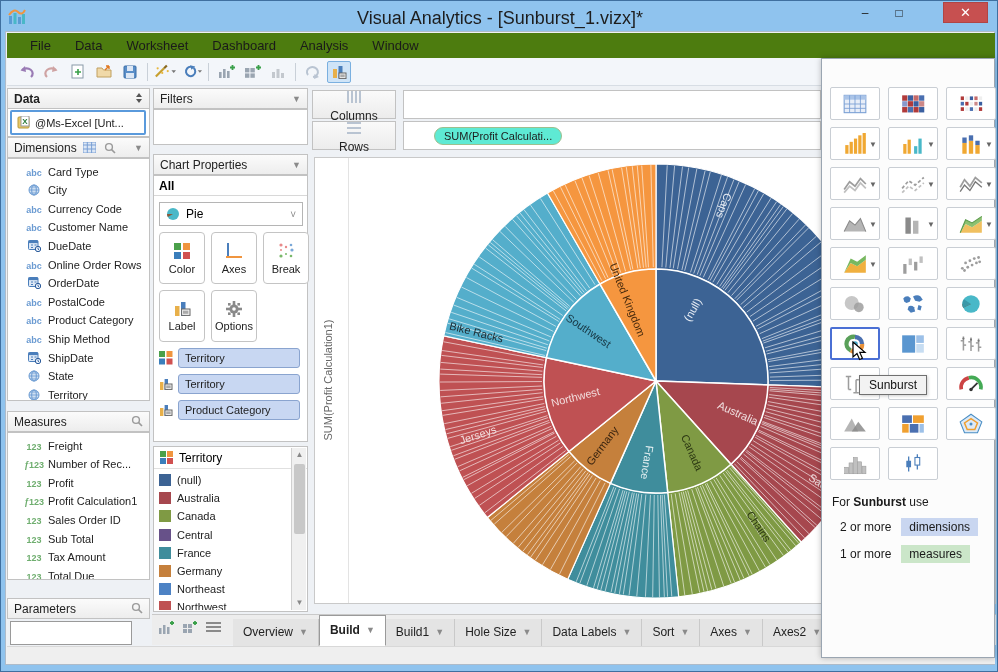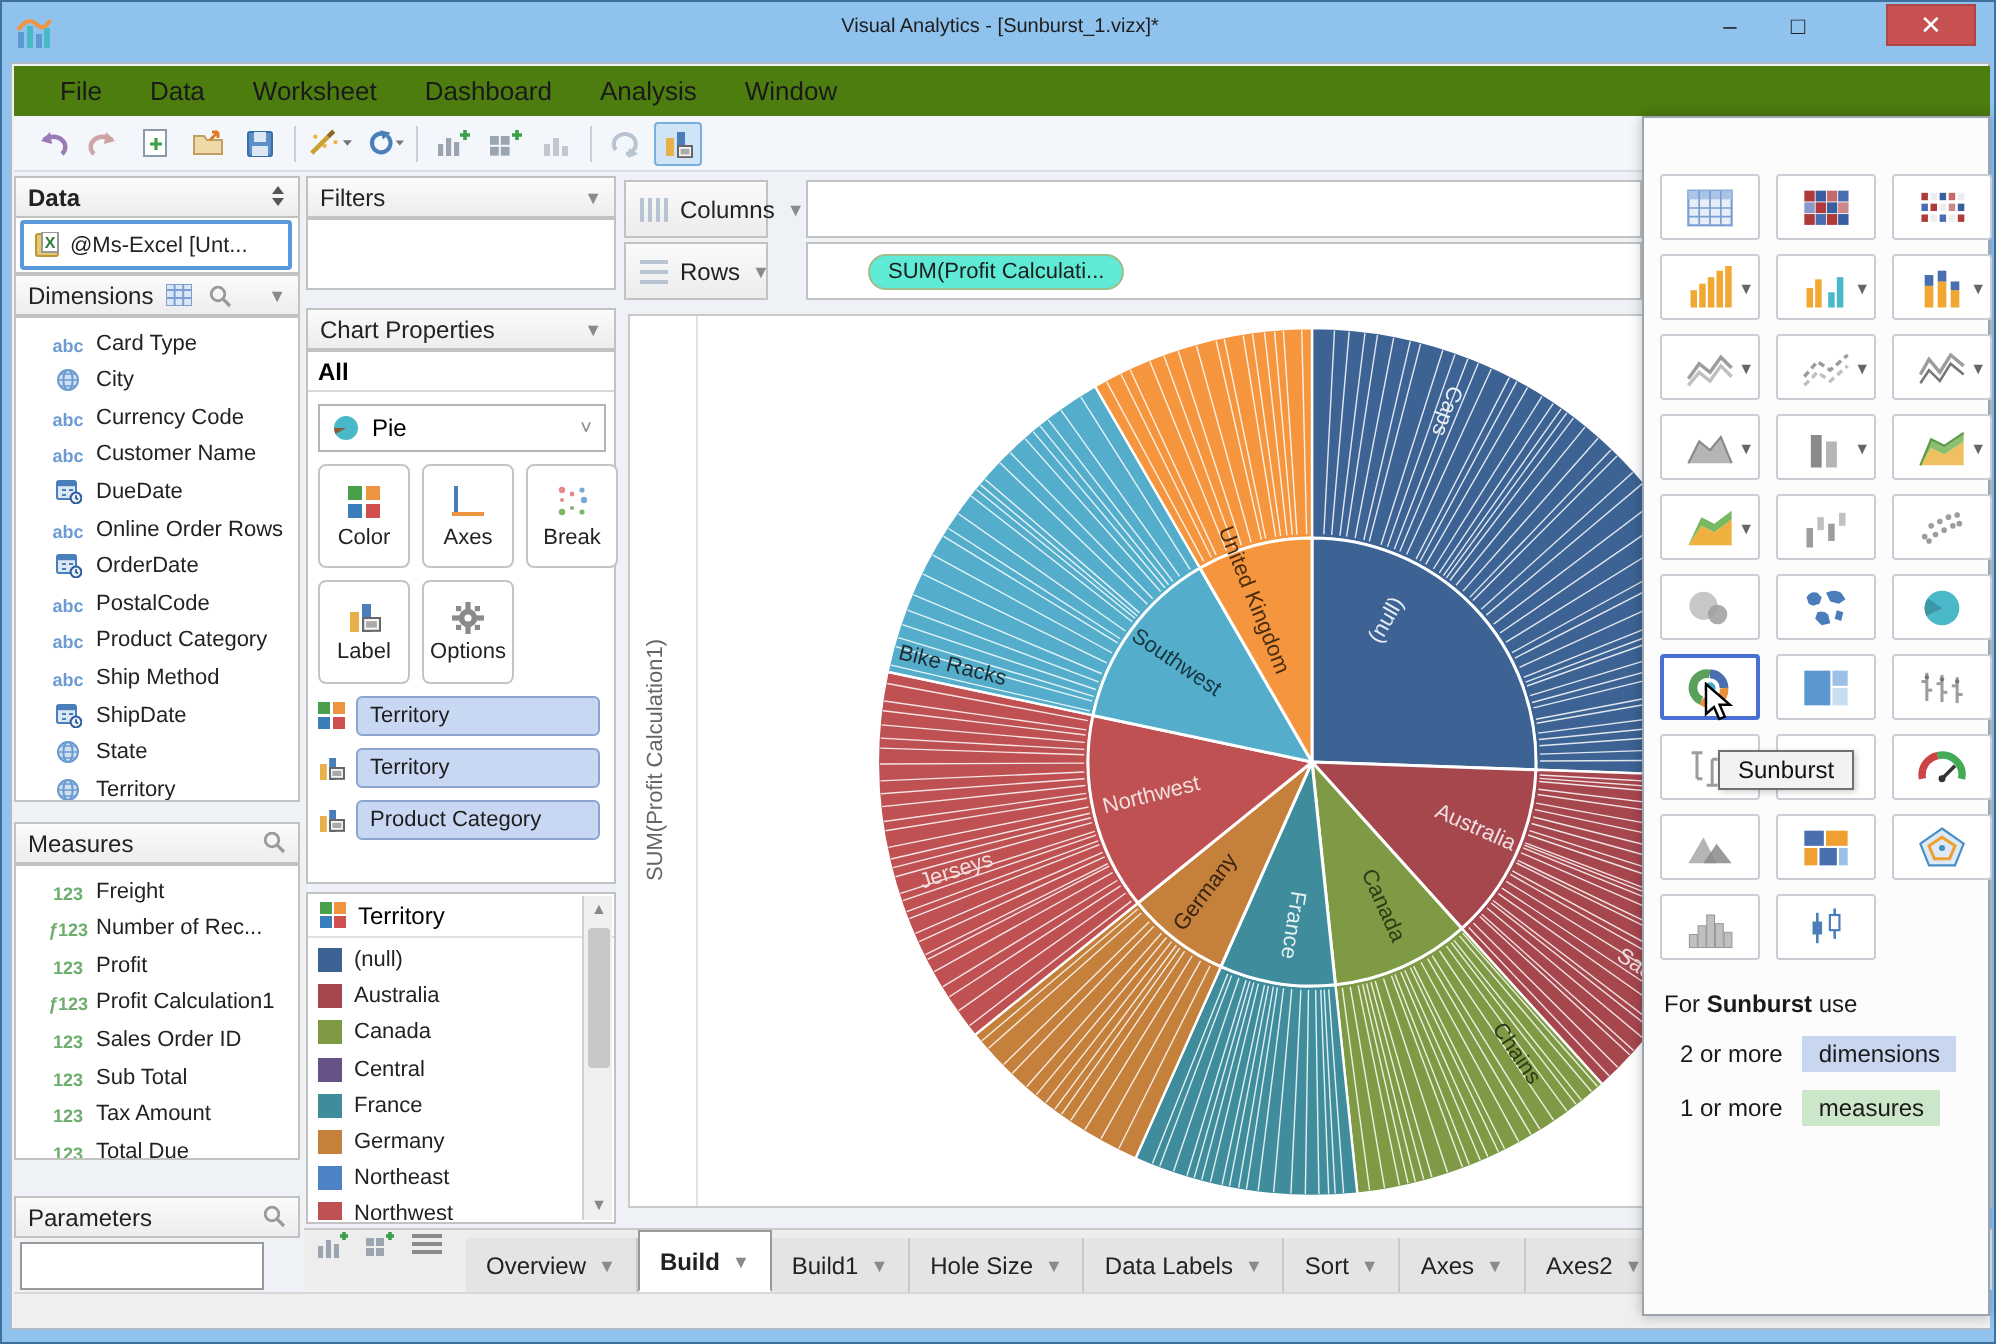--- a/index.html
+++ b/index.html
@@ -2,21 +2,21 @@
 <html><head>
 <meta charset="utf-8">
 <style>
   * { box-sizing: border-box; margin: 0; padding: 0; font-family: "Liberation Sans", sans-serif; }
   html,body { width: 998px; height: 672px; overflow: hidden; background:#fff; }
   #window { position:absolute; inset:0; width:998px; height:672px; background:#8fc3ee; border:1px solid #3f6f9f; }
 
   
   #titlebar { position:absolute; left:1px; top:1px; width:996px; height:29px; }
   #app-icon { position:absolute; left:6px; top:5px; }
-  #title-text { position:absolute; left:0; right:0; top:6px; text-align:center; font-size:10px; color:#1d1d1d; }
+  #title-text { position:absolute; left:0; right:0; top:6px; text-align:center; font-size:18px; color:#1d1d1d; }
   .winbtn { position:absolute; top:0; height:21px; display:flex; align-items:center; justify-content:center; font-size:12px; color:#222; }
   #btn-min { right:118px; width:30px; }
   #btn-max { right:84px; width:30px; }
   #btn-close { right:10px; width:45px; background:#c75050; color:#fff; font-size:13px; border:1px solid #b04545; }
 
   
   #inner { position:absolute; left:4px; top:30px; width:990px; height:634px; background:#eef1f5; border:1px solid #aebbc9; }
   
   #abs { position:absolute; left:-4px; top:-30px; width:998px; height:672px; }
 
@@ -47,31 +47,31 @@
   .bind-row { position:absolute; display:flex; align-items:center; gap:5px; }
 
   
   .leg-item { display:flex; align-items:center; gap:6px; height:18.2px; font-size:11px; color:#222; padding-left:4px; }
   .leg-swatch { width:12px; height:12px; flex:none; }
   #legend-scroll { position:absolute; right:1px; top:1px; bottom:1px; width:15px; background:#f0f0f0; border-left:1px solid #d0d0d0; }
   #legend-scroll .arr { position:absolute; left:0; width:15px; height:14px; color:#888; font-size:8px; text-align:center; line-height:14px; }
   #legend-thumb { position:absolute; left:2px; top:16px; width:11px; height:70px; background:#c8c8c8; border-radius:2px; }
 
   
-  .shelf-label { position:absolute; width:72px; height:29px; background:linear-gradient(#fafafa,#ececec); border:1px solid #c2c2c2; display:flex; align-items:center; gap:6px; padding:0 7px; font-size:12px; color:#222; }
+  .shelf-label { position:absolute; width:84px; height:29px; background:linear-gradient(#fafafa,#ececec); border:1px solid #c2c2c2; display:flex; align-items:center; gap:6px; padding:0 7px; font-size:12px; color:#222;flex-direction:column; }
   .shelf-field { position:absolute; height:29px; background:#fff; border:1px solid #c2c2c2; display:flex; align-items:center; padding-left:8px; }
   .mpill { background:#5eead4; border:1px solid #9dbf8e; border-radius:9px; font-size:11px; color:#1d1d1d; padding:2px 9px; white-space:nowrap; }
 
   
   #chart-box { position:absolute; left:312px; top:155px; width:682px; height:447px; background:#fff; border:1px solid #c9c9c9; }
   #axis-label { position:absolute; left:-87px; top:216px; width:200px; transform:rotate(-90deg); font-size:11px; color:#666; text-align:center; }
   #axis-line { position:absolute; left:33px; top:0; bottom:0; width:1px; background:#e3e3e3; }
 
   
-  #tabbar { position:absolute; left:150px; top:612px; width:844px; height:31px; background:#ededed; border-top:1px solid #c9c9c9; display:flex; align-items:flex-start; }
+  #tabbar { position:absolute; left:150px; top:612px; width:844px; height:31px; background:#ededed; border-top:1px solid #c9c9c9; display:flex; align-items:center; }
   .tab { height:27px; display:flex; align-items:center; gap:6px; padding:0 10px; font-size:12px; color:#222; border-right:1px solid #c9c9c9; background:#e4e4e4; }
   .tab.active { background:#fff; border:1px solid #9a9a9a; border-bottom:1px solid #fff; font-weight:bold; height:31px; }
   .tab .caret { margin-left:0; }
   #tab-icons { display:flex; align-items:center; gap:8px; padding:0 12px 5px 6px; }
   #statusbar { position:absolute; left:5px; top:644px; width:988px; height:18px; background:#efefef; border-top:1px solid #d8d8d8; }
   #param-empty { position:absolute; left:8px; top:619px; width:122px; height:24px; background:#fff; border:1px solid #9a9a9a; }
 
   
   #viz-panel { position:absolute; left:820px; top:57px; width:174px; height:600px; background:#fcfcfc; border:1px solid #9aa5b1; box-shadow:0 0 6px rgba(0,0,0,.25); }
   #viz-head { height:22px; background:linear-gradient(#fdfdfd,#eeeeee); border-bottom:1px solid #d0d0d0; display:flex; align-items:center; justify-content:center; gap:5px; font-size:12px; color:#222; }

